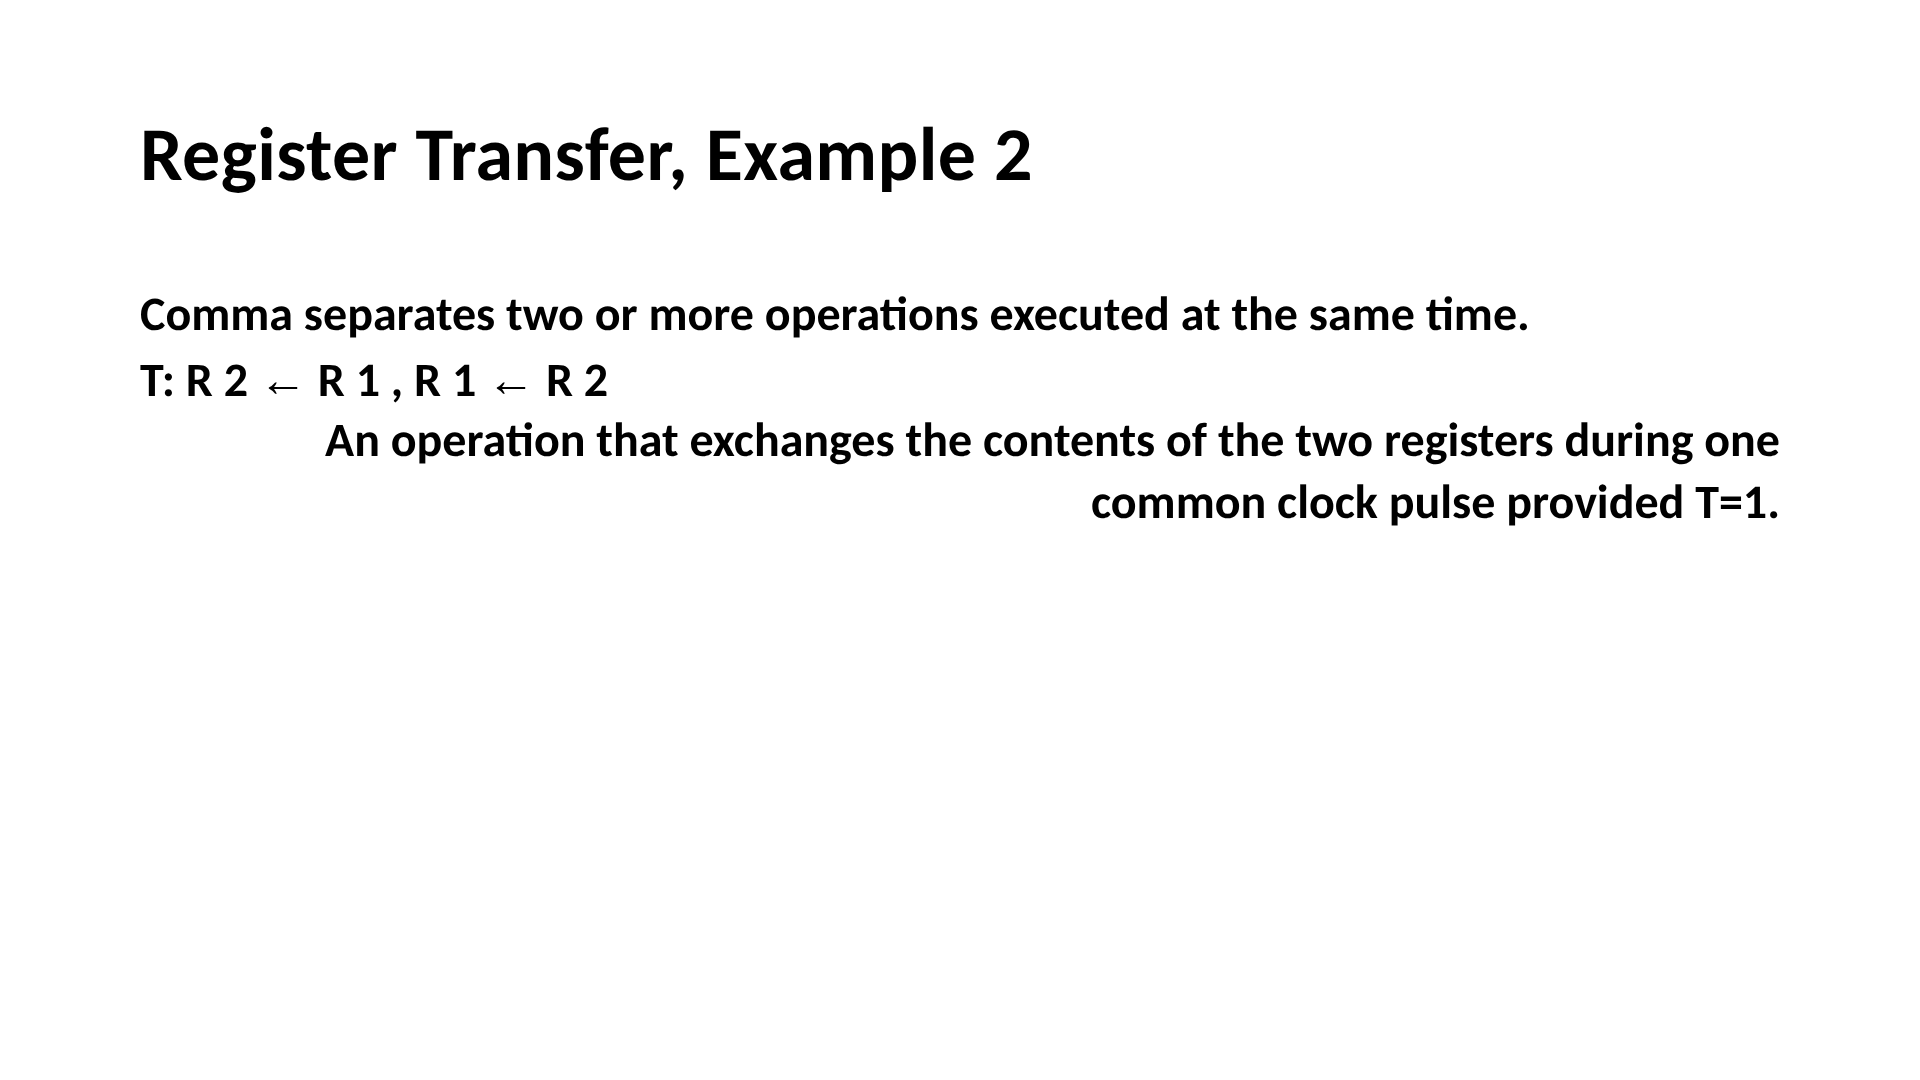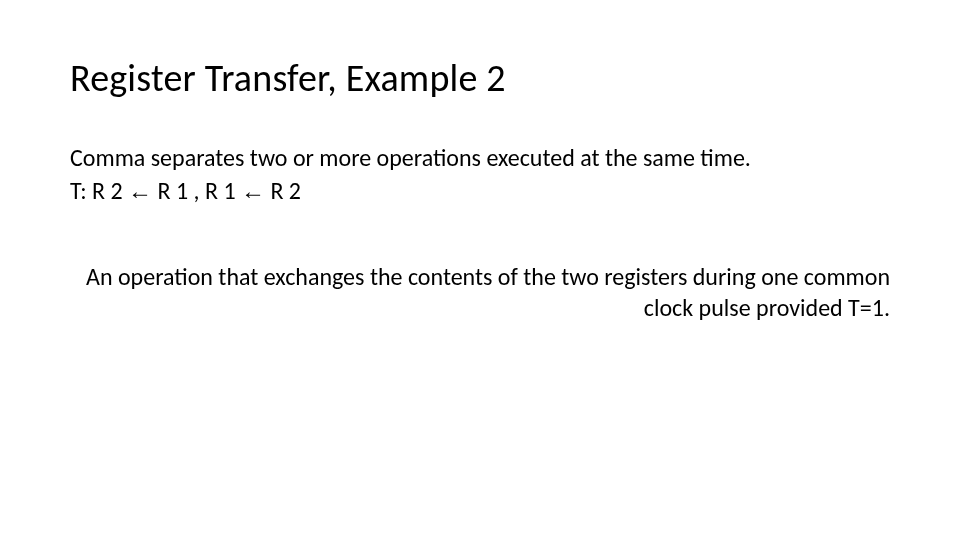--- a/index.html
+++ b/index.html
@@ -10,34 +10,33 @@
     body {
       width: 960px;
       height: 540px;
       background: #ffffff;
       font-family: Calibri, "Segoe UI", Arial, sans-serif;
       color: #000000;
       padding: 55px 70px 0 70px;
     }
     .title {
       font-size: 38px;
-      font-weight: 400;
+      font-weight: 700;
       margin-bottom: 42px;
       letter-spacing: 0.2px;
     }
     .body-text {
       font-size: 24px;
-      font-weight: 400;
+      font-weight: 700;
       line-height: 1.28;
     }
     .paragraph-1 {
       margin-bottom: 2px;
     }
     .formula {
-      margin-bottom: 56px;
     }
     .paragraph-2 {
       margin-bottom: 0;
       text-align: right;
     }
     .arrow {
       font-family: "Segoe UI Symbol", Arial, sans-serif;
     }
   </style>
 </head>

